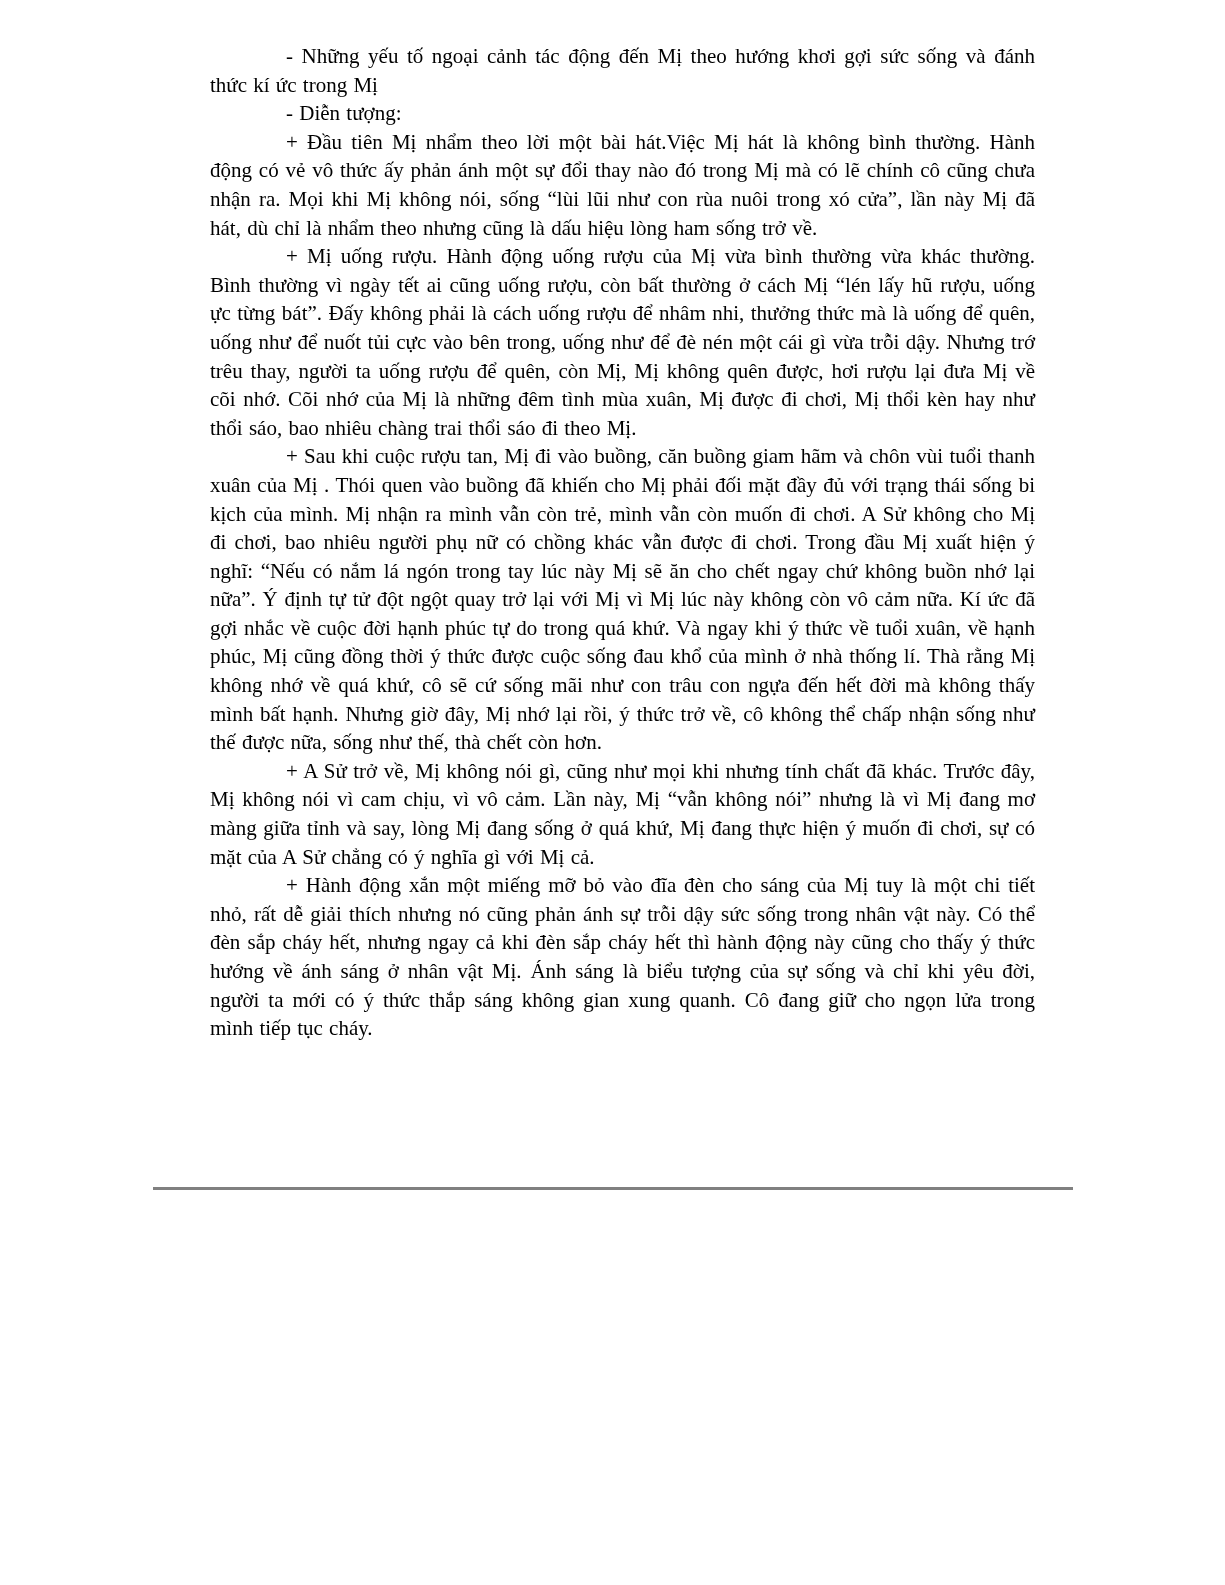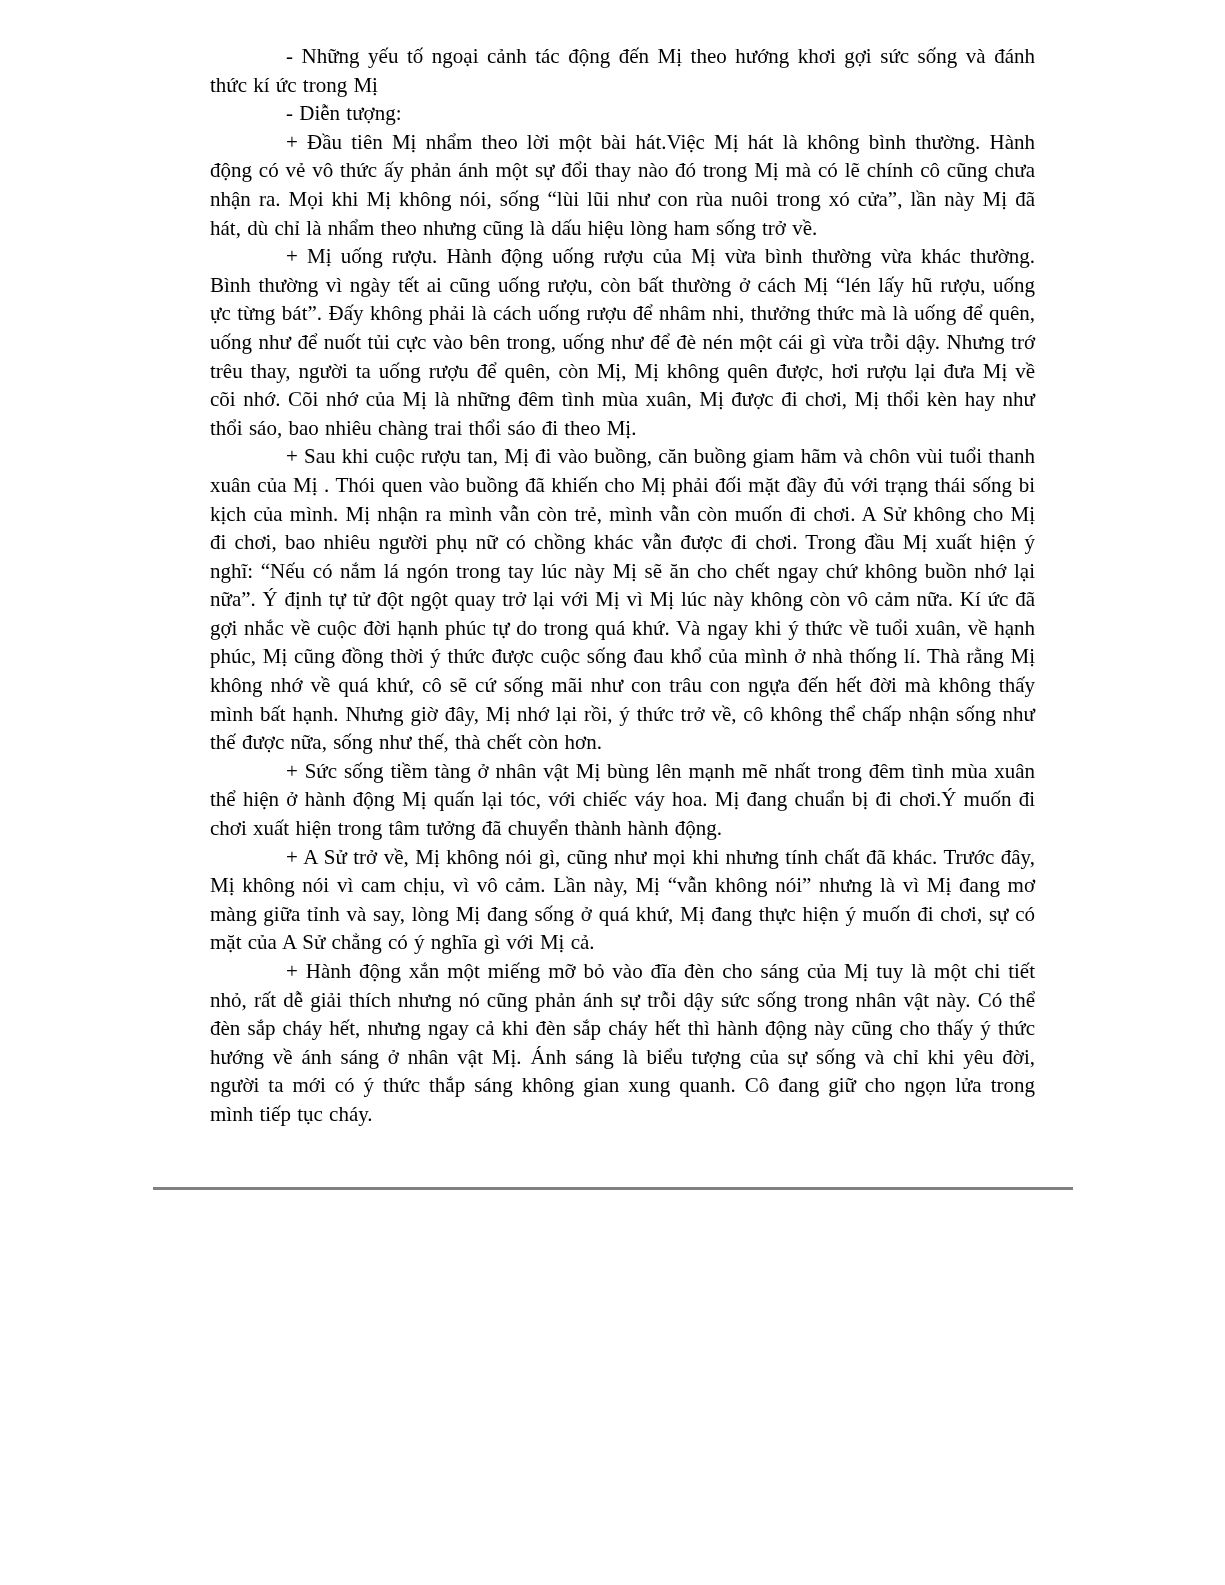--- a/index.html
+++ b/index.html
@@ -62,21 +62,20 @@
 <body>
 
 <div class="page">
 
   <div class="text-block">
     <p>- Những yếu tố ngoại cảnh tác động đến Mị theo hướng khơi gợi sức sống và đánh thức kí ức trong Mị</p>
     <p>- Diễn tượng:</p>
     <p>+ Đầu tiên Mị nhẩm theo lời một bài hát.Việc Mị hát là không bình thường. Hành động có vẻ vô thức ấy phản ánh một sự đổi thay nào đó trong Mị mà có lẽ chính cô cũng chưa nhận ra. Mọi khi Mị không nói, sống “lùi lũi như con rùa nuôi trong xó cửa”, lần này Mị đã hát, dù chỉ là nhẩm theo nhưng cũng là dấu hiệu lòng ham sống trở về.</p>
     <p>+ Mị uống rượu. Hành động uống rượu của Mị vừa bình thường vừa khác thường. Bình thường vì ngày tết ai cũng uống rượu, còn bất thường ở cách Mị “lén lấy hũ rượu, uống ực từng bát”. Đấy không phải là cách uống rượu để nhâm nhi, thưởng thức mà là uống để quên, uống như để nuốt tủi cực vào bên trong, uống như để đè nén một cái gì vừa trỗi dậy. Nhưng trớ trêu thay, người ta uống rượu để quên, còn Mị, Mị không quên được, hơi rượu lại đưa Mị về cõi nhớ. Cõi nhớ của Mị là những đêm tình mùa xuân, Mị được đi chơi, Mị thổi kèn hay như thổi sáo, bao nhiêu chàng trai thổi sáo đi theo Mị.</p>
     <p>+ Sau khi cuộc rượu tan, Mị đi vào buồng, căn buồng giam hãm và chôn vùi tuổi thanh xuân của Mị . Thói quen vào buồng đã khiến cho Mị phải đối mặt đầy đủ với trạng thái sống bi kịch của mình. Mị nhận ra mình vẫn còn trẻ, mình vẫn còn muốn đi chơi. A Sử không cho Mị đi chơi, bao nhiêu người phụ nữ có chồng khác vẫn được đi chơi. Trong đầu Mị xuất hiện ý nghĩ: “Nếu có nắm lá ngón trong tay lúc này Mị sẽ ăn cho chết ngay chứ không buồn nhớ lại nữa”. Ý định tự tử đột ngột quay trở lại với Mị vì Mị lúc này không còn vô cảm nữa. Kí ức đã gợi nhắc về cuộc đời hạnh phúc tự do trong quá khứ. Và ngay khi ý thức về tuổi xuân, về hạnh phúc, Mị cũng đồng thời ý thức được cuộc sống đau khổ của mình ở nhà thống lí. Thà rằng Mị không nhớ về quá khứ, cô sẽ cứ sống mãi như con trâu con ngựa đến hết đời mà không thấy mình bất hạnh. Nhưng giờ đây, Mị nhớ lại rồi, ý thức trở về, cô không thể chấp nhận sống như thế được nữa, sống như thế, thà chết còn hơn.</p>
-    <p>+ Sức sống tiềm tàng ở nhân vật Mị bùng lên mạnh mẽ nhất trong đêm tình mùa xuân thể hiện ở hành động Mị quấn lại tóc, với chiếc váy hoa. Mị đang chuẩn bị đi chơi.Ý muốn đi chơi xuất hiện trong tâm tưởng đã chuyển thành hành động.</p>
     <p>+ A Sử trở về, Mị không nói gì, cũng như mọi khi nhưng tính chất đã khác. Trước đây, Mị không nói vì cam chịu, vì vô cảm. Lần này, Mị “vẫn không nói” nhưng là vì Mị đang mơ màng giữa tỉnh và say, lòng Mị đang sống ở quá khứ, Mị đang thực hiện ý muốn đi chơi, sự có mặt của A Sử chẳng có ý nghĩa gì với Mị cả.</p>
     <p>+ Hành động xắn một miếng mỡ bỏ vào đĩa đèn cho sáng của Mị tuy là một chi tiết nhỏ, rất dễ giải thích nhưng nó cũng phản ánh sự trỗi dậy sức sống trong nhân vật này. Có thể đèn sắp cháy hết, nhưng ngay cả khi đèn sắp cháy hết thì hành động này cũng cho thấy ý thức hướng về ánh sáng ở nhân vật Mị. Ánh sáng là biểu tượng của sự sống và chỉ khi yêu đời, người ta mới có ý thức thắp sáng không gian xung quanh. Cô đang giữ cho ngọn lửa trong mình tiếp tục cháy.</p>
   </div>
 
   <div class="divider"></div>
 
   <div class="bottom-bar"></div>
   <div class="bottom-bar-tick"></div>
 
 </div>

